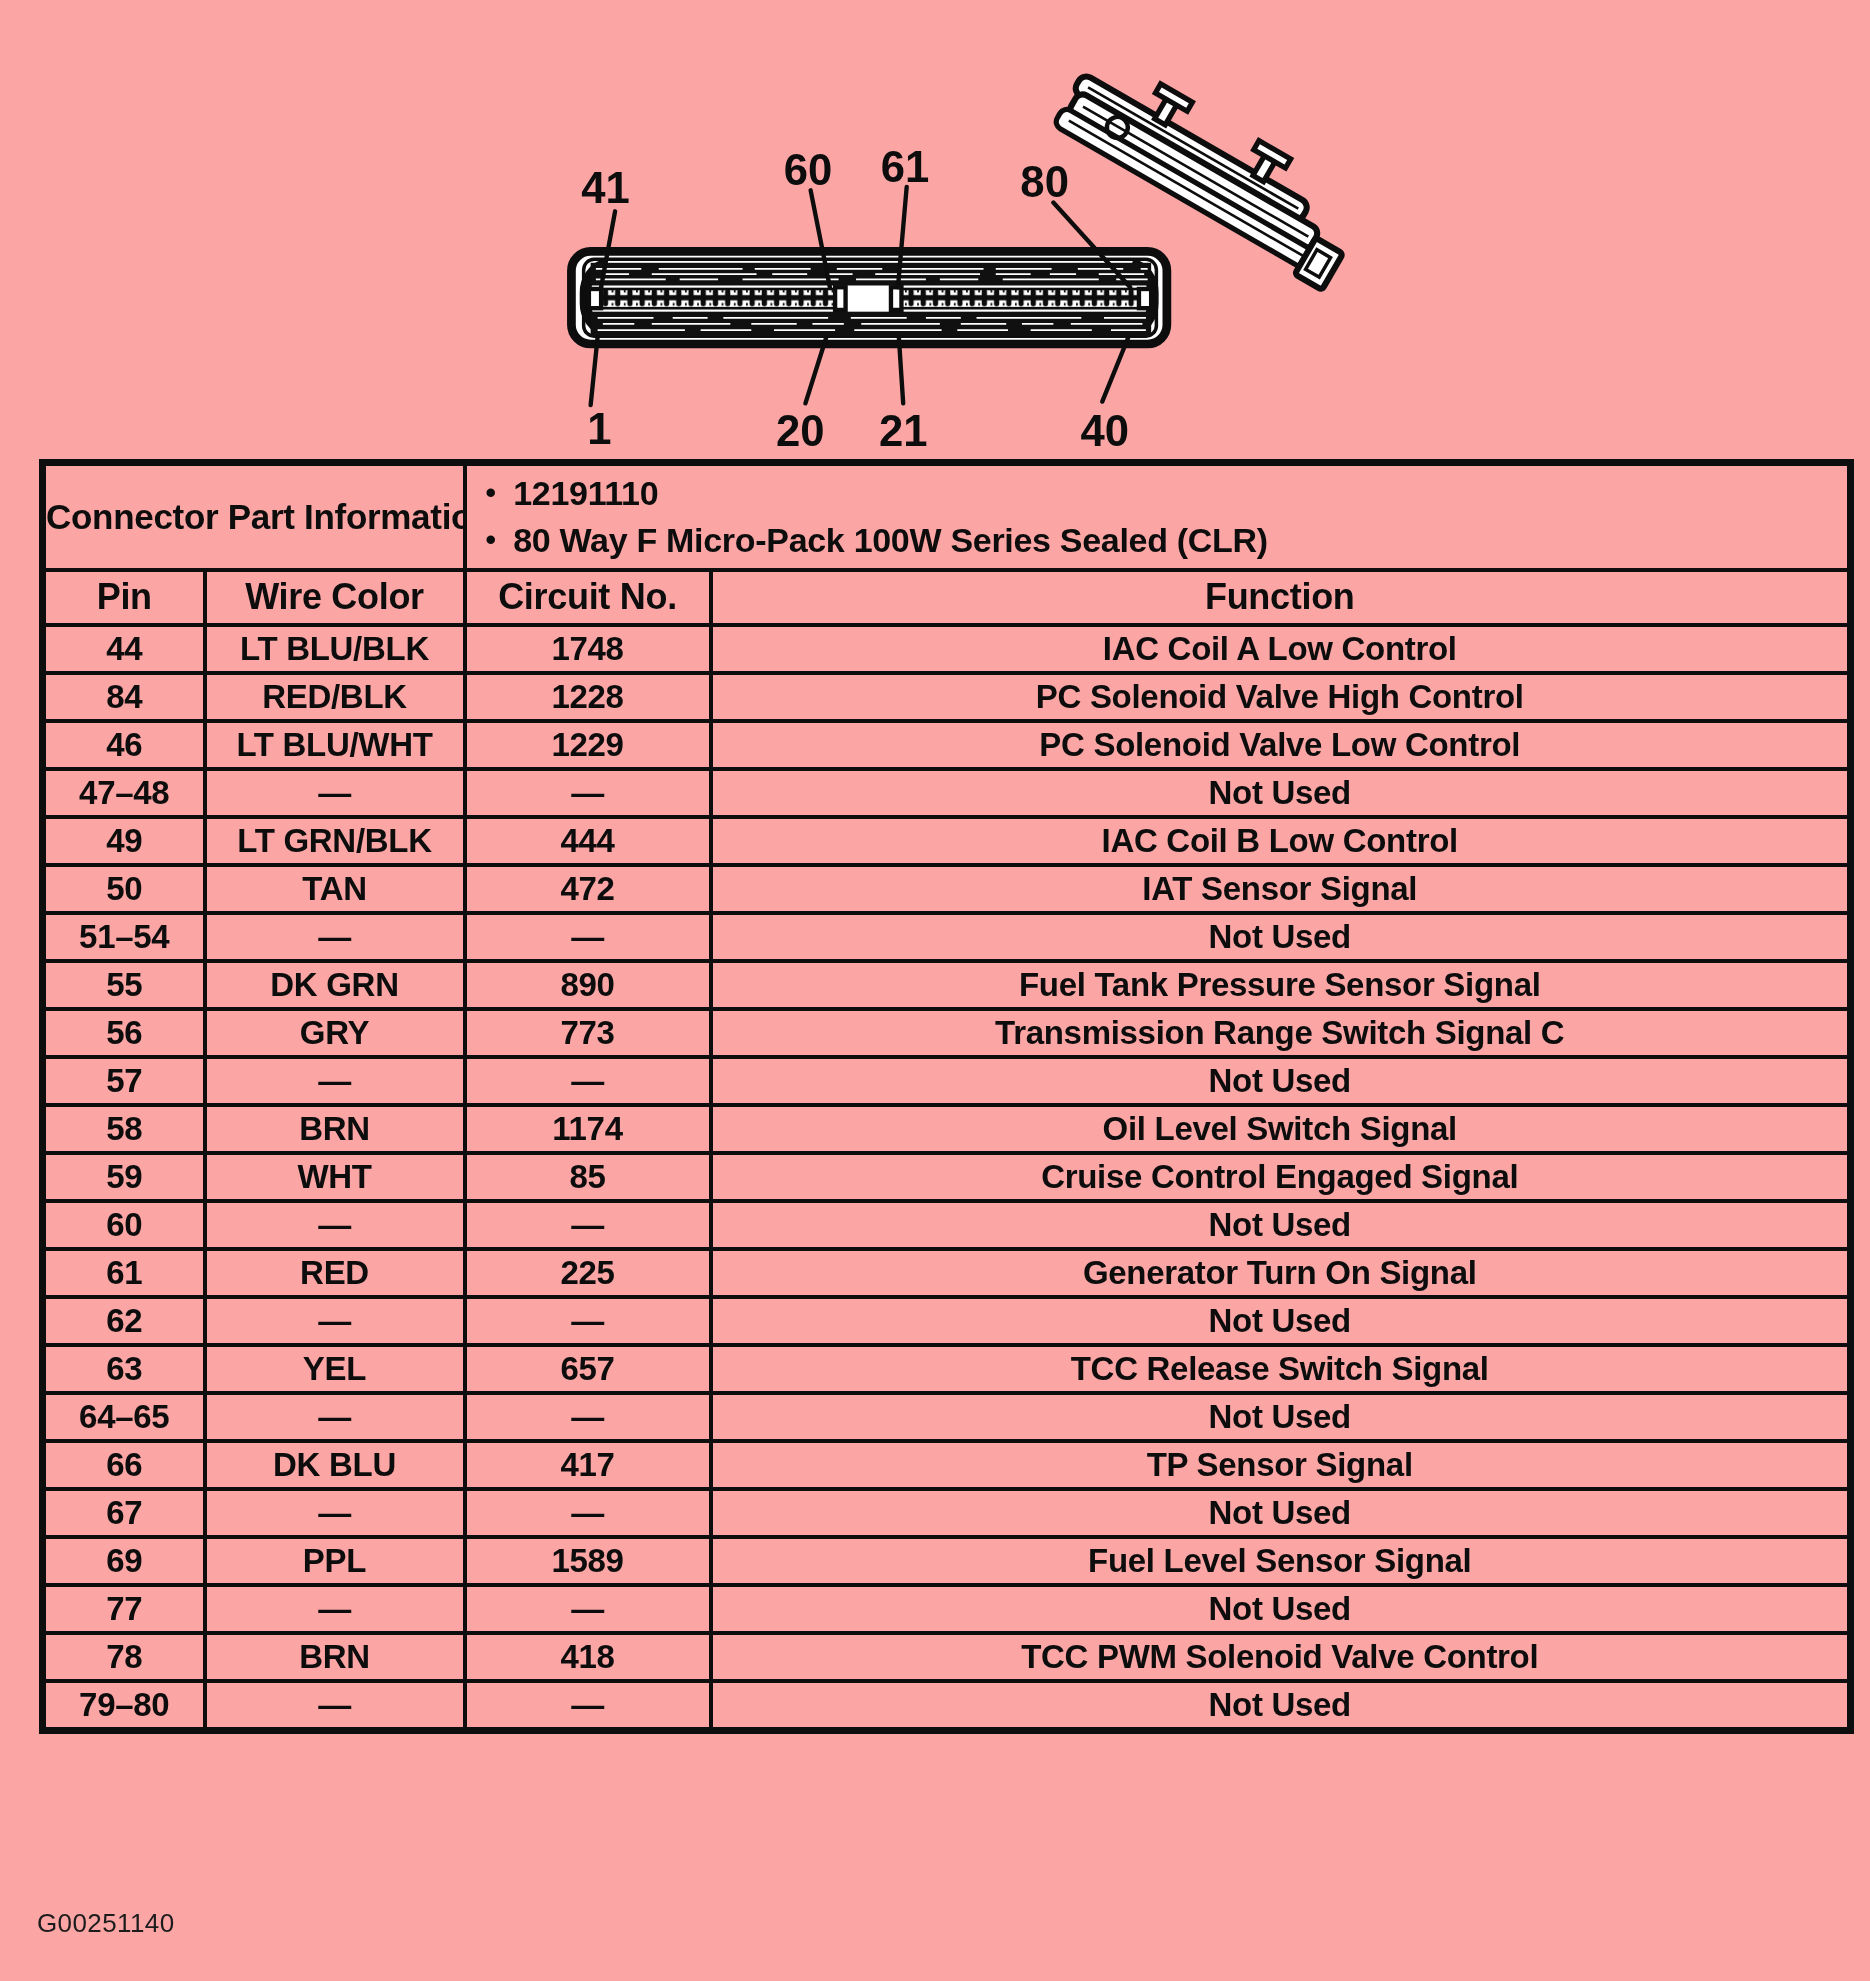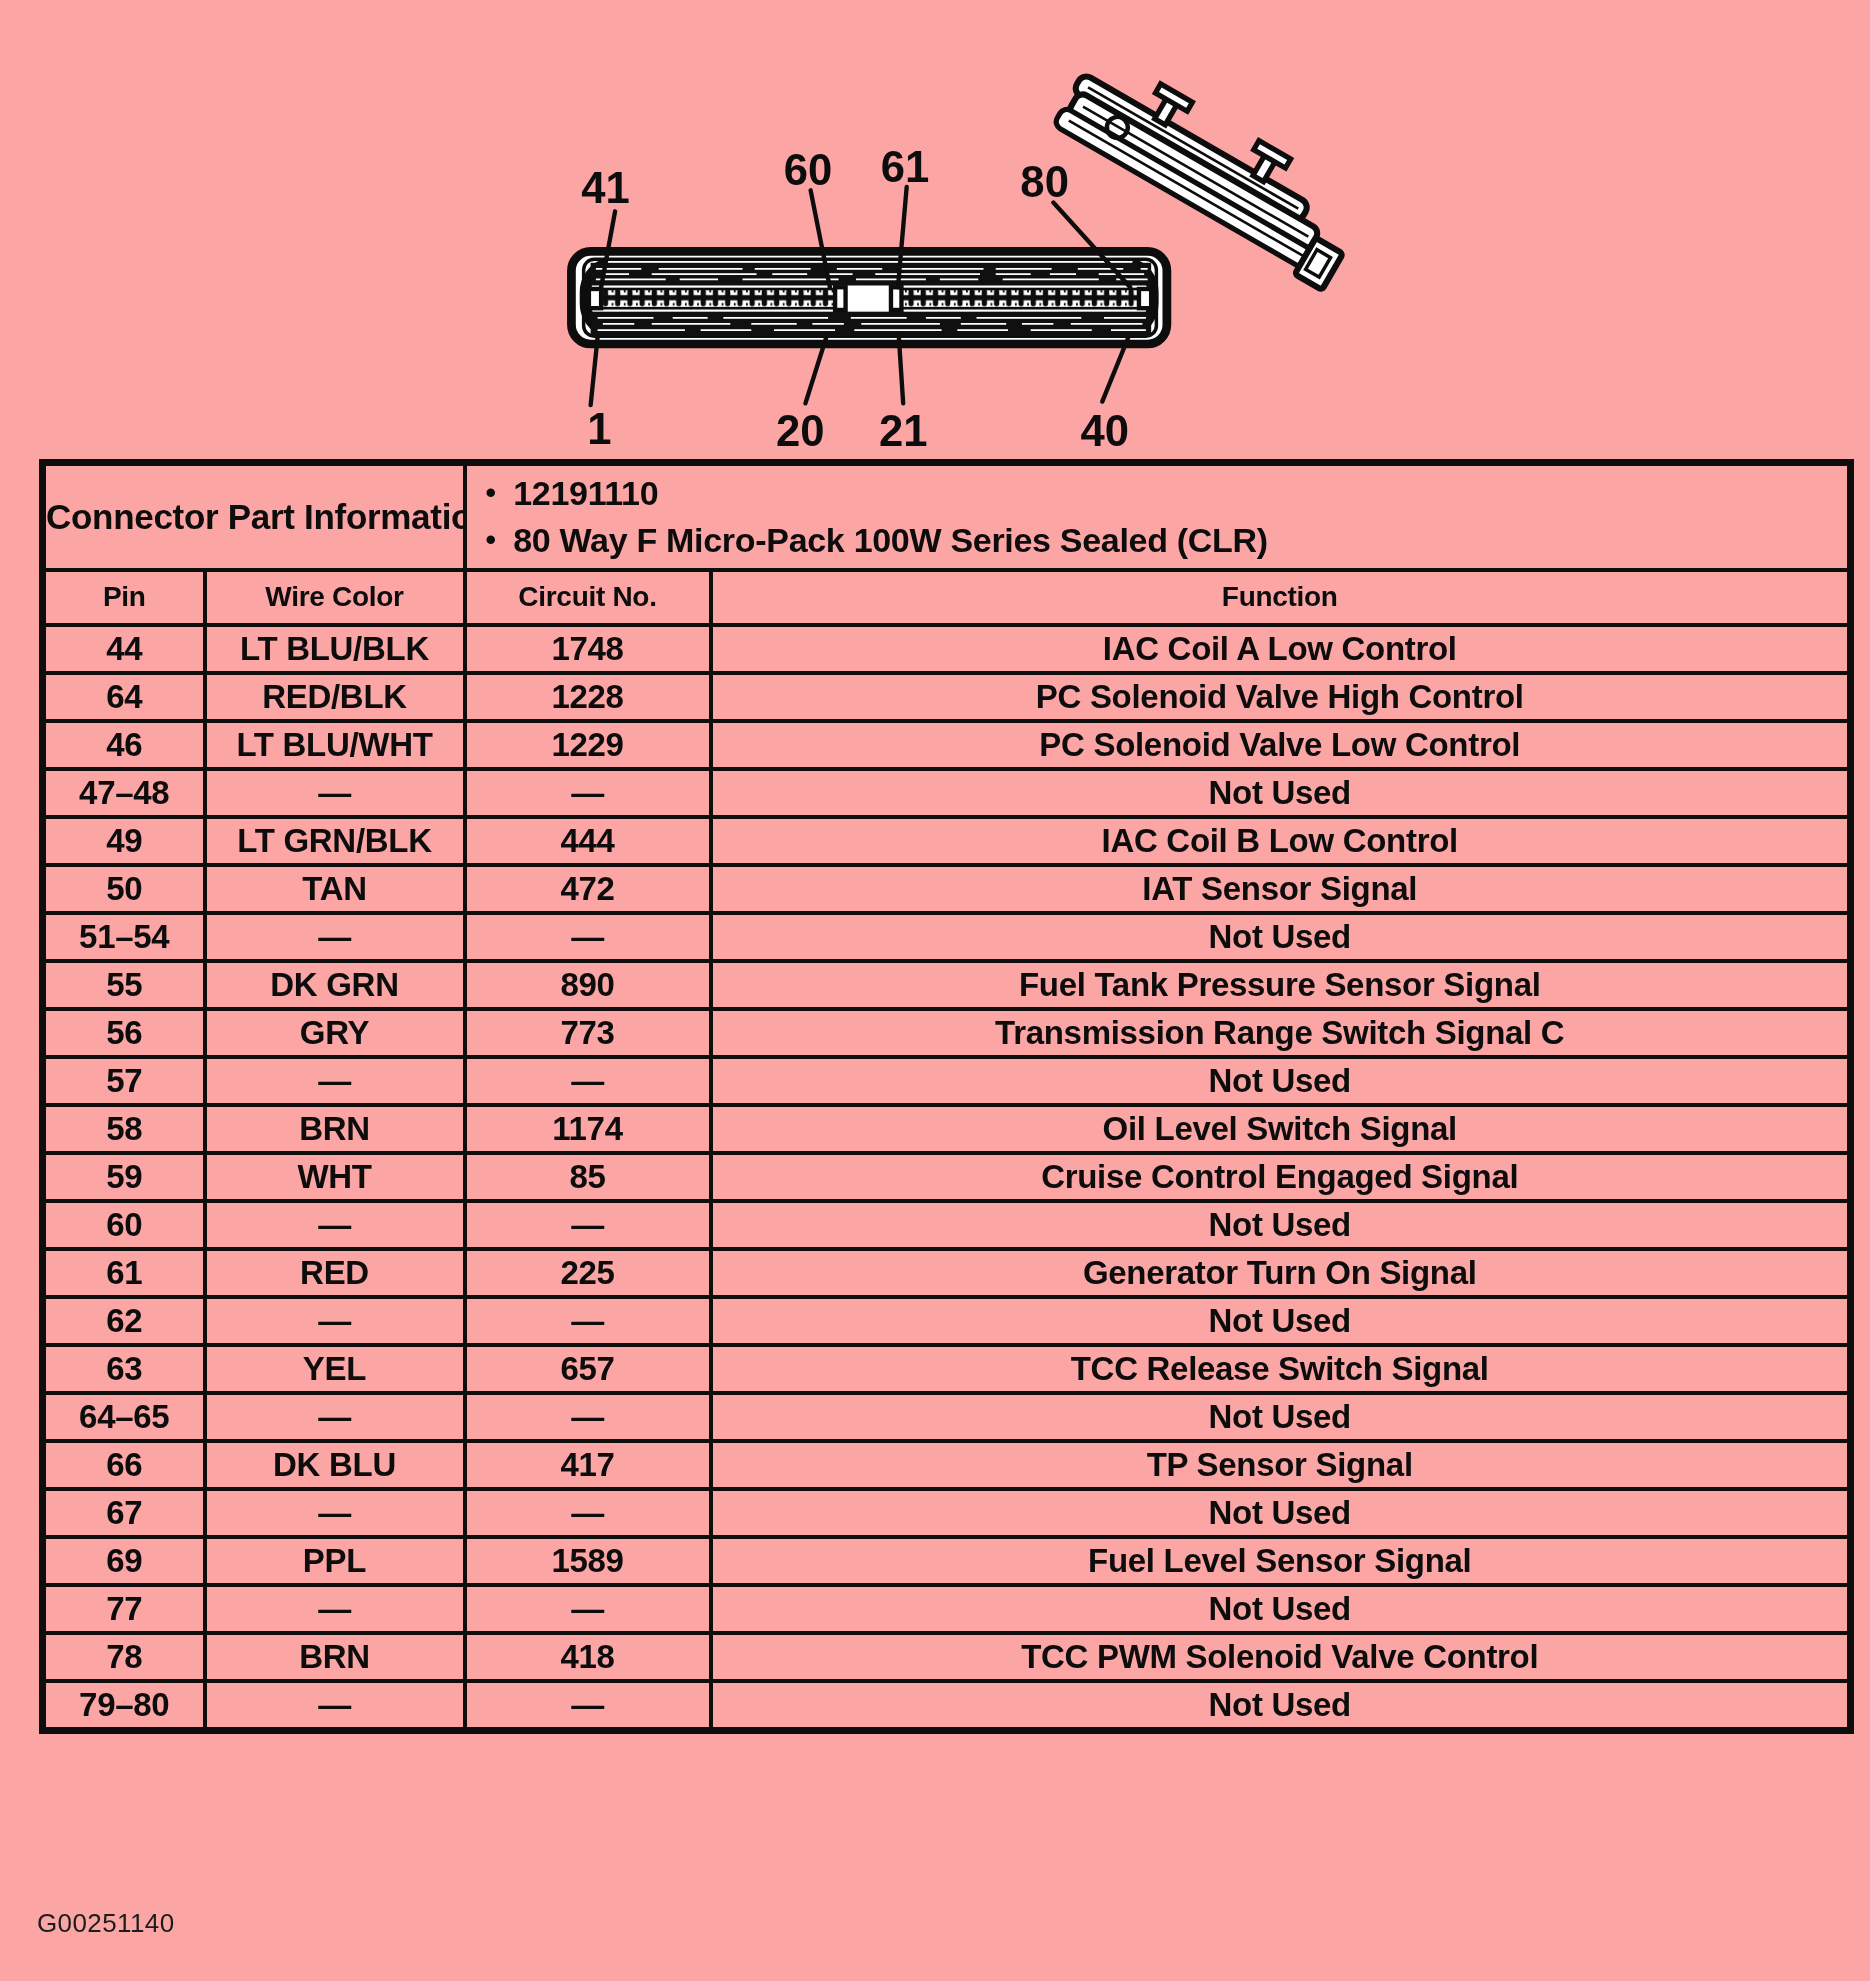--- a/index.html
+++ b/index.html
@@ -66,21 +66,21 @@
     display: flex;
     align-items: center;
     font-size: 34px;
     margin: 7.9px 0 7.9px 19px;
   }
   .bullet-glyph {
     font-size: 30px;
     margin-right: 17.5px;
     line-height: 1;
   }
-  .cols-row th { height: 51px; font-size: 28px; }
+  .cols-row th { height: 51px; font-size: 36px; }
   table.pinout td { height: 44px; font-size: 33px; }
   td.fn { text-align: left; padding-left: 17.5px; }
 
   
   .figure-id {
     position: absolute;
     left: 37px;
     top: 1908px;
     font-size: 26px;
     font-weight: normal;
@@ -202,21 +202,21 @@
     </thead>
     <tbody>
     <tr>
       <td>44</td>
       <td>LT BLU/BLK</td>
       <td>1748</td>
       <td class="fn">IAC Coil A Low Control</td>
     </tr>
 
     <tr>
-      <td>64</td>
+      <td>84</td>
       <td>RED/BLK</td>
       <td>1228</td>
       <td class="fn">PC Solenoid Valve High Control</td>
     </tr>
 
     <tr>
       <td>46</td>
       <td>LT BLU/WHT</td>
       <td>1229</td>
       <td class="fn">PC Solenoid Valve Low Control</td>

